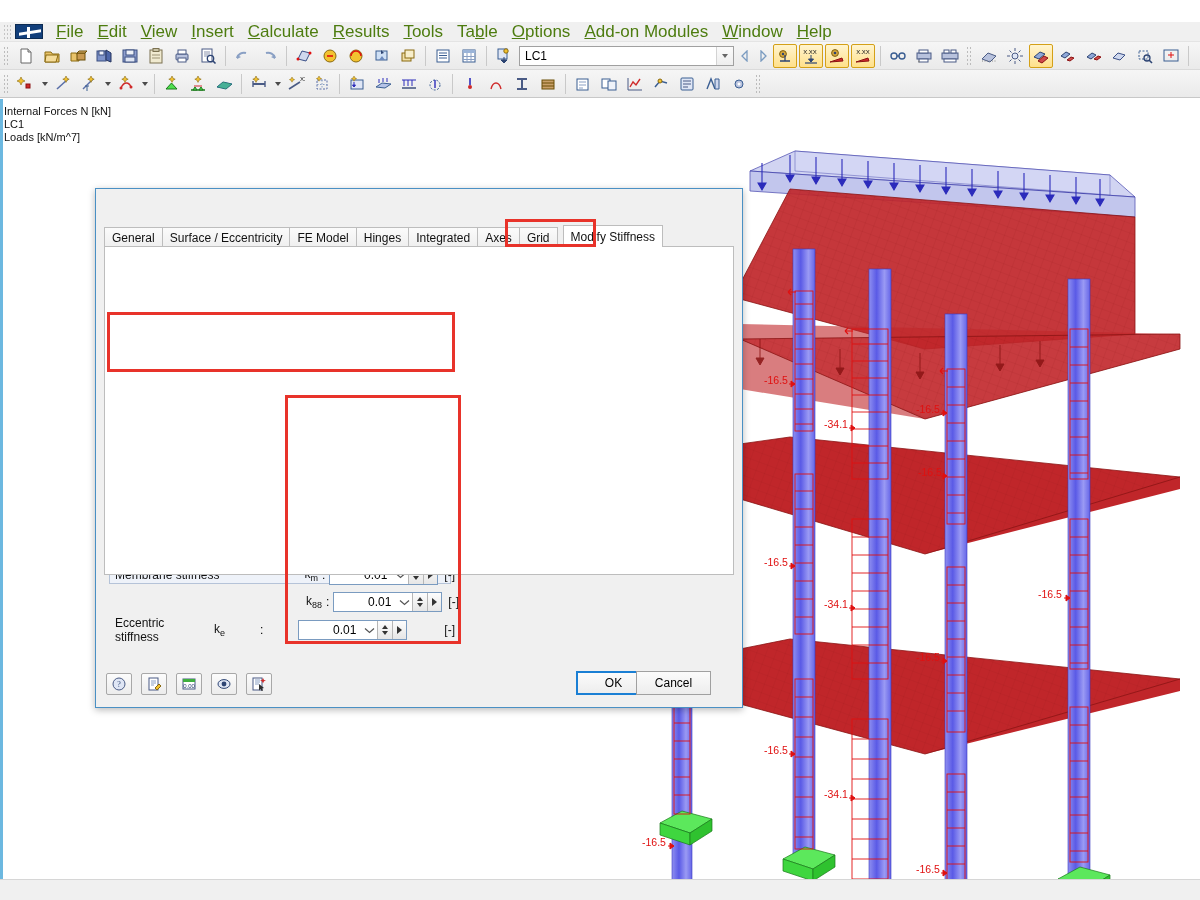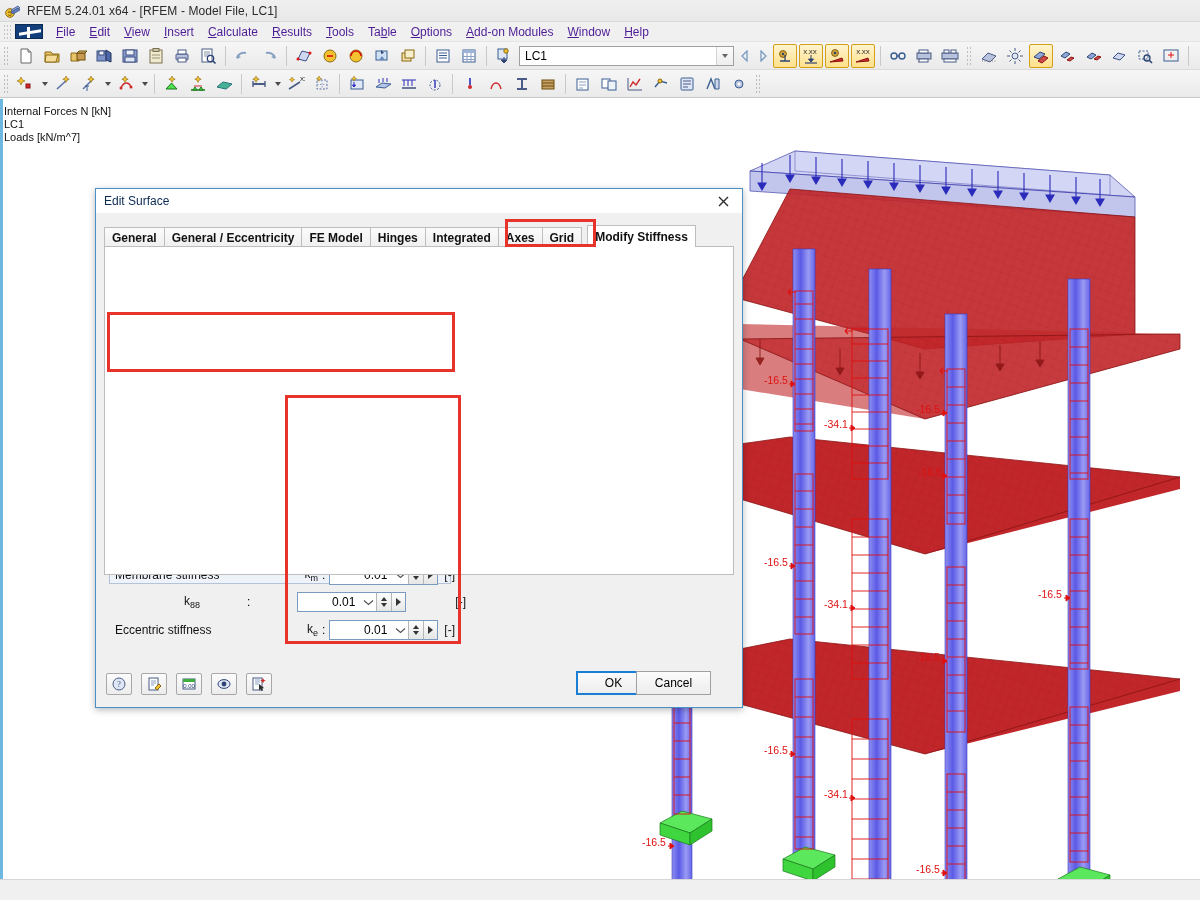--- a/index.html
+++ b/index.html
@@ -42,21 +42,21 @@
   }
   .menu-logo:before {
     content: ""; position: absolute; left: 3px; top: 6px; width: 22px; height: 3px;
     background: #fff; transform: skewY(-9deg);
   }
   .menu-logo:after {
     content: ""; position: absolute; left: 11px; top: 2px; width: 3px; height: 11px;
     background: #fff;
   }
   .menu-item {
-    padding: 2px 7px; font-size: 12px; color: #4c1d95; cursor: default;
+    padding: 2px 7px; font-size: 17px; color: #4d7c0f; cursor: default;
   }
   .menu-item span.u { text-decoration: underline; }
 
   
   .toolbar {
     position: absolute; left: 0; width: 1200px; height: 28px;
     background: linear-gradient(#f6f6f6, #eaeaea);
     border-bottom: 1px solid #dadada;
     display: flex; align-items: center;
   }
@@ -126,21 +126,21 @@
   .dlg-close {
     position: absolute; right: 4px; top: 3px; width: 30px; height: 19px;
     display: flex; align-items: center; justify-content: center;
     color: #333; font-size: 13px;
   }
   .dlg-body { position: absolute; left: 0; top: 24px; width: 646px; height: 494px; }
 
   
   .tabstrip {
     position: absolute; left: 8px; top: 12px; width: 630px; height: 22px;
-    display: flex; align-items: flex-end; font-weight: bold;
+    display: flex; align-items: flex-end;
   }
   .tab {
     height: 20px; padding: 0 7px; background: linear-gradient(#fbfbfb,#efefef);
     border: 1px solid #bdbdbd; border-bottom: none; margin-right: -1px;
     display: flex; align-items: center; font-size: 12px; color: #111;
   }
   .tab.sel {
     background: #ffffff; height: 22px; position: relative; z-index: 3;
   }
   .tab-highlight {
@@ -230,31 +230,20 @@
 
   
   .model { position: absolute; left: 0; top: 0; width: 1200px; height: 780px; }
   .nlabel { position: absolute; font-size: 10.5px; color: #e01010; white-space: nowrap; text-align: right; }
 </style>
 </head>
 <body>
 
 <div id="app">
 
-  <div class="titlebar">
-    <span class="app-icon">
-      <svg width="16" height="16" viewBox="0 0 16 16">
-        <circle cx="5" cy="10" r="4.3" fill="#f2c230" stroke="#8a6a10" stroke-width="1"></circle>
-        <text x="5" y="13" font-size="7" fill="#6b4f06" text-anchor="middle" font-family="Liberation Sans">5</text>
-        <path d="M6 7 L13 3 L15 5 L8 9 Z" fill="#8fa8d8" stroke="#40558c" stroke-width="0.8"></path>
-        <path d="M6 9 L13 5 L15 7 L8 11 Z" fill="#5f7ec0" stroke="#40558c" stroke-width="0.8"></path>
-      </svg>
-    </span>
-    <span class="title-text">RFEM 5.24.01 x64 - [RFEM - Model File, LC1]</span>
-  </div>
 
   <div class="menubar">
     <span class="menu-grip"></span>
     <span class="menu-logo"></span>
     <span class="menu-item"><span class="u">F</span>ile</span>
     <span class="menu-item"><span class="u">E</span>dit</span>
     <span class="menu-item"><span class="u">V</span>iew</span>
     <span class="menu-item"><span class="u">I</span>nsert</span>
     <span class="menu-item"><span class="u">C</span>alculate</span>
     <span class="menu-item"><span class="u">R</span>esults</span>
@@ -950,34 +939,26 @@
     <div class="nlabel" style="left:642px;top:737px">-16.5</div>
     <div class="nlabel" style="left:916px;top:764px">-16.5</div>
 
     <div class="wa-legend"><span>Internal Forces N [kN]</span><br><span>LC1</span><br><span>Loads [kN/m^7]</span></div>
   </div>
 
   <div class="leftedge"></div>
   <div class="statusbar"></div>
 
   <div class="dialog">
-    <div class="dlg-title">
-      <span>Edit Surface</span>
-      <span class="dlg-close">
-        <svg width="11" height="11" viewBox="0 0 11 11">
-            <path d="M1 1 L10 10 M10 1 L1 10" stroke="#2b2b2b" stroke-width="1.4"></path>
-          </svg>
-      </span>
-    </div>
 
     <div class="dlg-body">
 
       <div class="tabstrip">
         <span class="tab">General</span>
-        <span class="tab">General / Eccentricity</span>
+        <span class="tab">Surface / Eccentricity</span>
         <span class="tab">FE Model</span>
         <span class="tab">Hinges</span>
         <span class="tab">Integrated</span>
         <span class="tab">Axes</span>
         <span class="tab">Grid</span>
         <span class="tab sel" style="margin-left:6px">Modify Stiffness</span>
       </div>
       <div class="tab-highlight"></div>
 
       <div class="tabpanel"></div>
@@ -1128,41 +1109,41 @@
             </span>
           <span class="spin-updown">
               <i class="up"></i>
               <i class="dn"></i>
             </span>
           <span class="spin-right"></span>
         </span>
         <span class="unit">[-]</span>
       </div>
 
-      <div class="frow" style="left:30px;top:377px;width:340px;gap:43px;">
+      <div class="frow" style="left:23px;top:377px;width:340px;">
         <span class="flabel" style="width:190px"></span>
         <span class="ksym" style="width:24px">k<sub>88</sub></span>
         <span style="margin:0 4px">:</span>
         <span class="spinwrap">
           <span class="sval">0.01</span>
           <span class="sdrop">
               <svg width="11" height="7" viewBox="0 0 11 7">
                 <path d="M1 1.5 L5.5 5.5 L10 1.5" fill="none" stroke="#555" stroke-width="1.2"></path>
               </svg>
             </span>
           <span class="spin-updown">
               <i class="up"></i>
               <i class="dn"></i>
             </span>
           <span class="spin-right"></span>
         </span>
         <span class="unit">[-]</span>
       </div>
 
-      <div class="frow" style="left:19px;top:405px;width:340px;">
+      <div class="frow" style="left:19px;top:405px;width:340px;gap:31px;">
         <span class="flabel" style="width:190px">Eccentric stiffness</span>
         <span class="ksym" style="width:24px">k<sub>e</sub></span>
         <span style="margin:0 4px">:</span>
         <span class="spinwrap">
           <span class="sval">0.01</span>
           <span class="sdrop">
               <svg width="11" height="7" viewBox="0 0 11 7">
                 <path d="M1 1.5 L5.5 5.5 L10 1.5" fill="none" stroke="#555" stroke-width="1.2"></path>
               </svg>
             </span>

